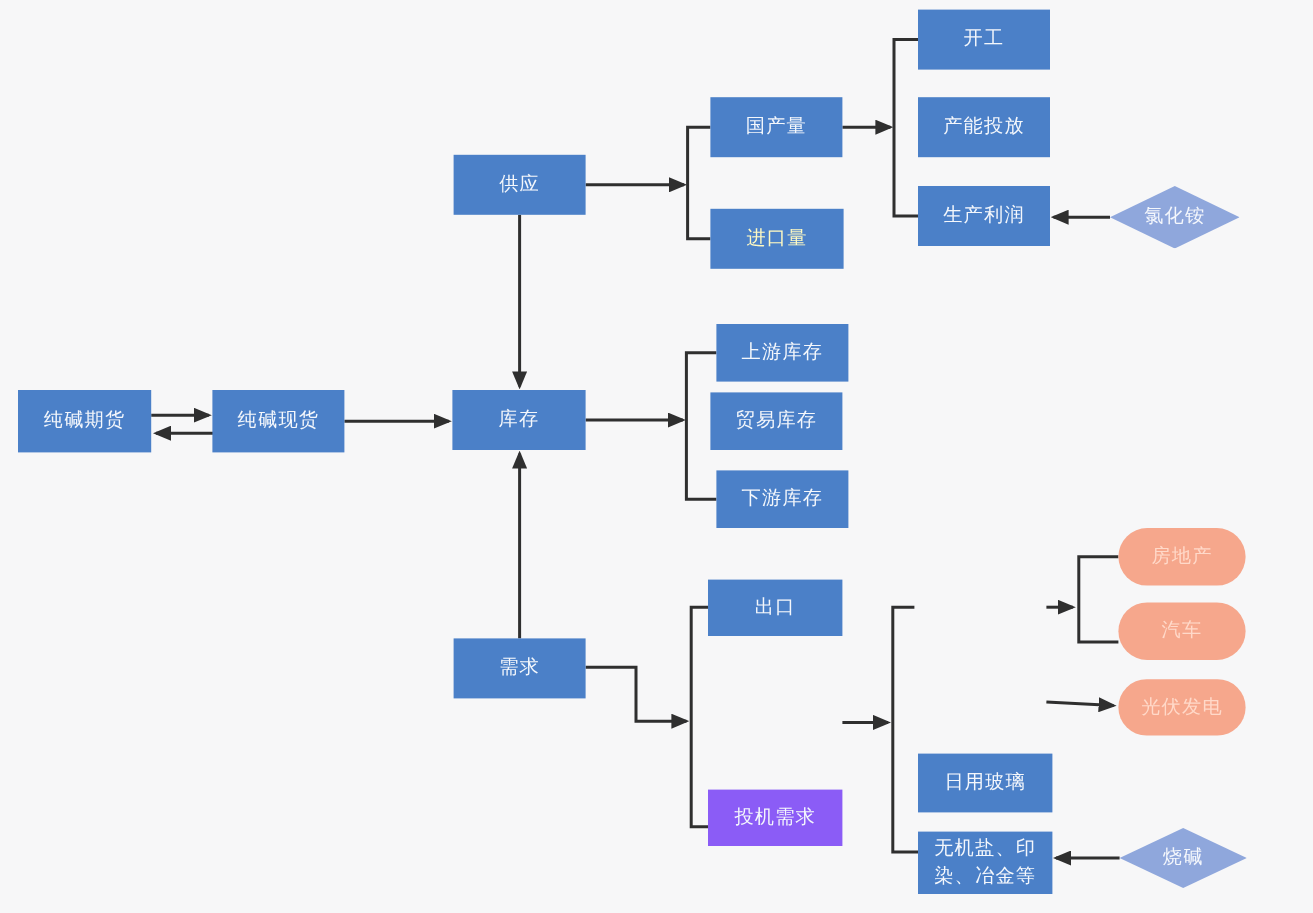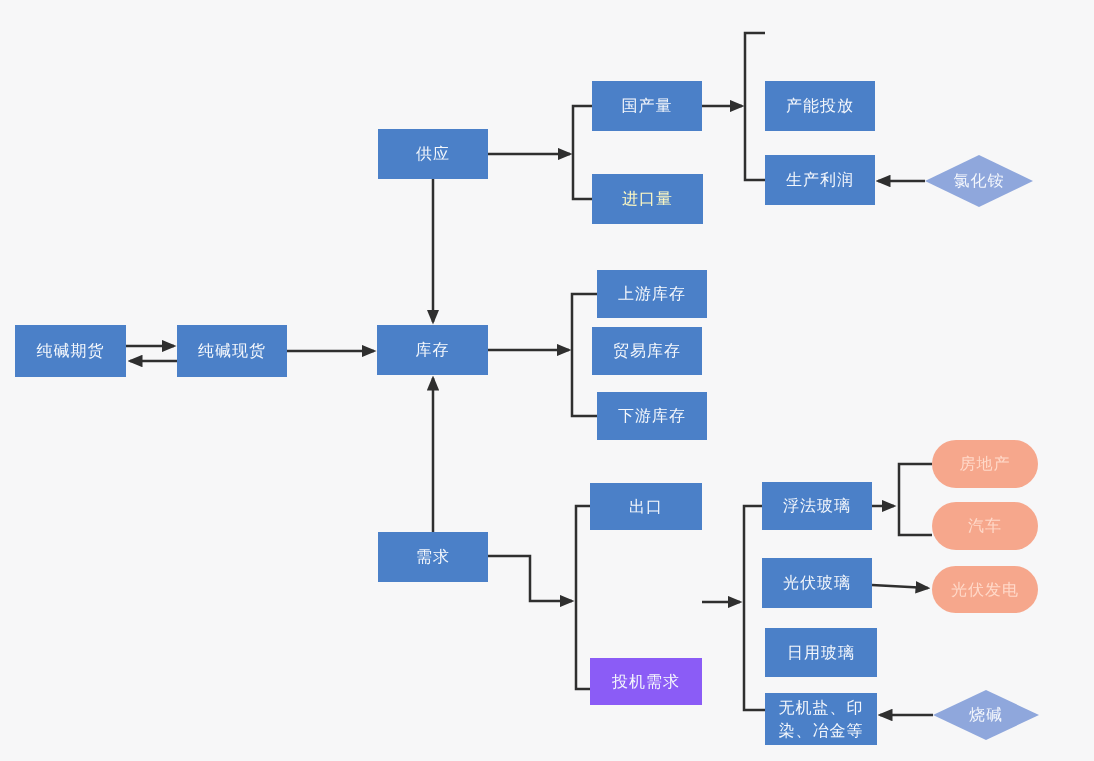--- a/index.html
+++ b/index.html
@@ -65,30 +65,29 @@
       <polyline points="872,585 928,588" fill="none" stroke="#2f2f2f" stroke-width="2.5" marker-end="url(#ah)"></polyline>
       <polyline points="933,715 880,715" fill="none" stroke="#2f2f2f" stroke-width="2.5" marker-end="url(#ah)"></polyline>
     </svg>
     <div class="node rect" style="left: 15px; top: 325px; width: 111px; height: 52px; background: rgb(75, 128, 200); color: rgb(244, 247, 252);">纯碱期货</div>
     <div class="node rect" style="left: 177px; top: 325px; width: 110px; height: 52px; background: rgb(75, 128, 200); color: rgb(244, 247, 252);">纯碱现货</div>
     <div class="node rect" style="left: 378px; top: 129px; width: 110px; height: 50px; background: rgb(75, 128, 200); color: rgb(244, 247, 252);">供应</div>
     <div class="node rect" style="left: 377px; top: 325px; width: 111px; height: 50px; background: rgb(75, 128, 200); color: rgb(244, 247, 252);">库存</div>
     <div class="node rect" style="left: 378px; top: 532px; width: 110px; height: 50px; background: rgb(75, 128, 200); color: rgb(244, 247, 252);">需求</div>
     <div class="node rect" style="left: 592px; top: 81px; width: 110px; height: 50px; background: rgb(75, 128, 200); color: rgb(244, 247, 252);">国产量</div>
     <div class="node rect" style="left: 592px; top: 174px; width: 111px; height: 50px; background: rgb(75, 128, 200); color: #fef9c3;">进口量</div>
+    <div class="node rect" style="left: 765px; top: 8px; width: 110px; height: 50px; background: rgb(75, 128, 200); color: rgb(244, 247, 252);">开工</div>
     <div class="node rect" style="left: 765px; top: 81px; width: 110px; height: 50px; background: rgb(75, 128, 200); color: rgb(244, 247, 252);">产能投放</div>
     <div class="node rect" style="left: 765px; top: 155px; width: 110px; height: 50px; background: rgb(75, 128, 200); color: rgb(244, 247, 252);">生产利润</div>
     <div class="node diamond" style="left: 925px; top: 155px; width: 108px; height: 52px; background: rgb(143, 167, 220); color: rgb(244, 247, 252);">氯化铵</div>
     <div class="node rect" style="left: 597px; top: 270px; width: 110px; height: 48px; background: rgb(75, 128, 200); color: rgb(244, 247, 252);">上游库存</div>
     <div class="node rect" style="left: 592px; top: 327px; width: 110px; height: 48px; background: rgb(75, 128, 200); color: rgb(244, 247, 252);">贸易库存</div>
     <div class="node rect" style="left: 597px; top: 392px; width: 110px; height: 48px; background: rgb(75, 128, 200); color: rgb(244, 247, 252);">下游库存</div>
     <div class="node rect" style="left: 590px; top: 483px; width: 112px; height: 47px; background: rgb(75, 128, 200); color: rgb(244, 247, 252);">出口</div>
     <div class="node rect" style="left: 590px; top: 658px; width: 112px; height: 47px; background: #8b5cf6; color: rgb(244, 247, 252);">投机需求</div>
-    <div class="node rect" style="left: 762px; top: 482px; width: 110px; height: 48px; background: rgb(75, 128, 200); color: rgb(244, 247, 252);">浮法玻璃</div>
-    <div class="node rect" style="left: 762px; top: 558px; width: 110px; height: 50px; background: rgb(75, 128, 200); color: rgb(244, 247, 252);">光伏玻璃</div>
     <div class="node rect" style="left: 765px; top: 628px; width: 112px; height: 49px; background: rgb(75, 128, 200); color: rgb(244, 247, 252);">日用玻璃</div>
     <div class="node rect" style="left: 765px; top: 693px; width: 112px; height: 52px; background: rgb(75, 128, 200); color: rgb(244, 247, 252);">无机盐、印
 染、冶金等</div>
     <div class="node pill" style="left: 932px; top: 440px; width: 106px; height: 48px; background: rgb(246, 167, 140); color: rgb(255, 217, 201);">房地产</div>
     <div class="node pill" style="left: 932px; top: 502px; width: 106px; height: 48px; background: rgb(246, 167, 140); color: rgb(255, 217, 201);">汽车</div>
     <div class="node pill" style="left: 932px; top: 566px; width: 106px; height: 47px; background: rgb(246, 167, 140); color: rgb(255, 217, 201);">光伏发电</div>
     <div class="node diamond" style="left: 933px; top: 690px; width: 106px; height: 50px; background: rgb(143, 167, 220); color: rgb(244, 247, 252);">烧碱</div>
   </div>
 
 </body></html>

